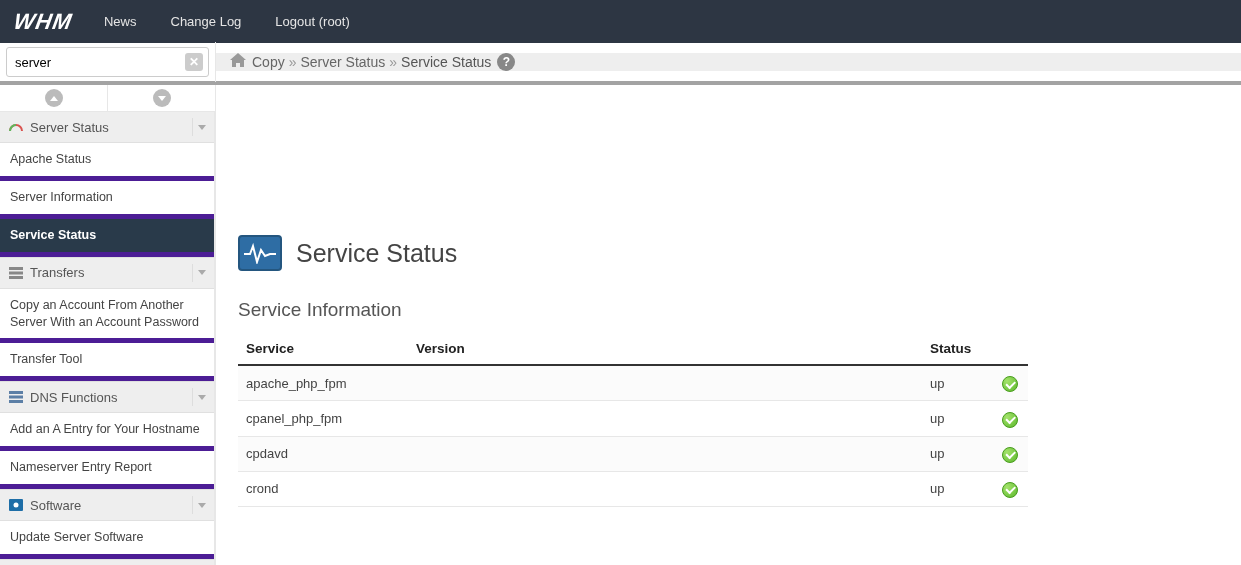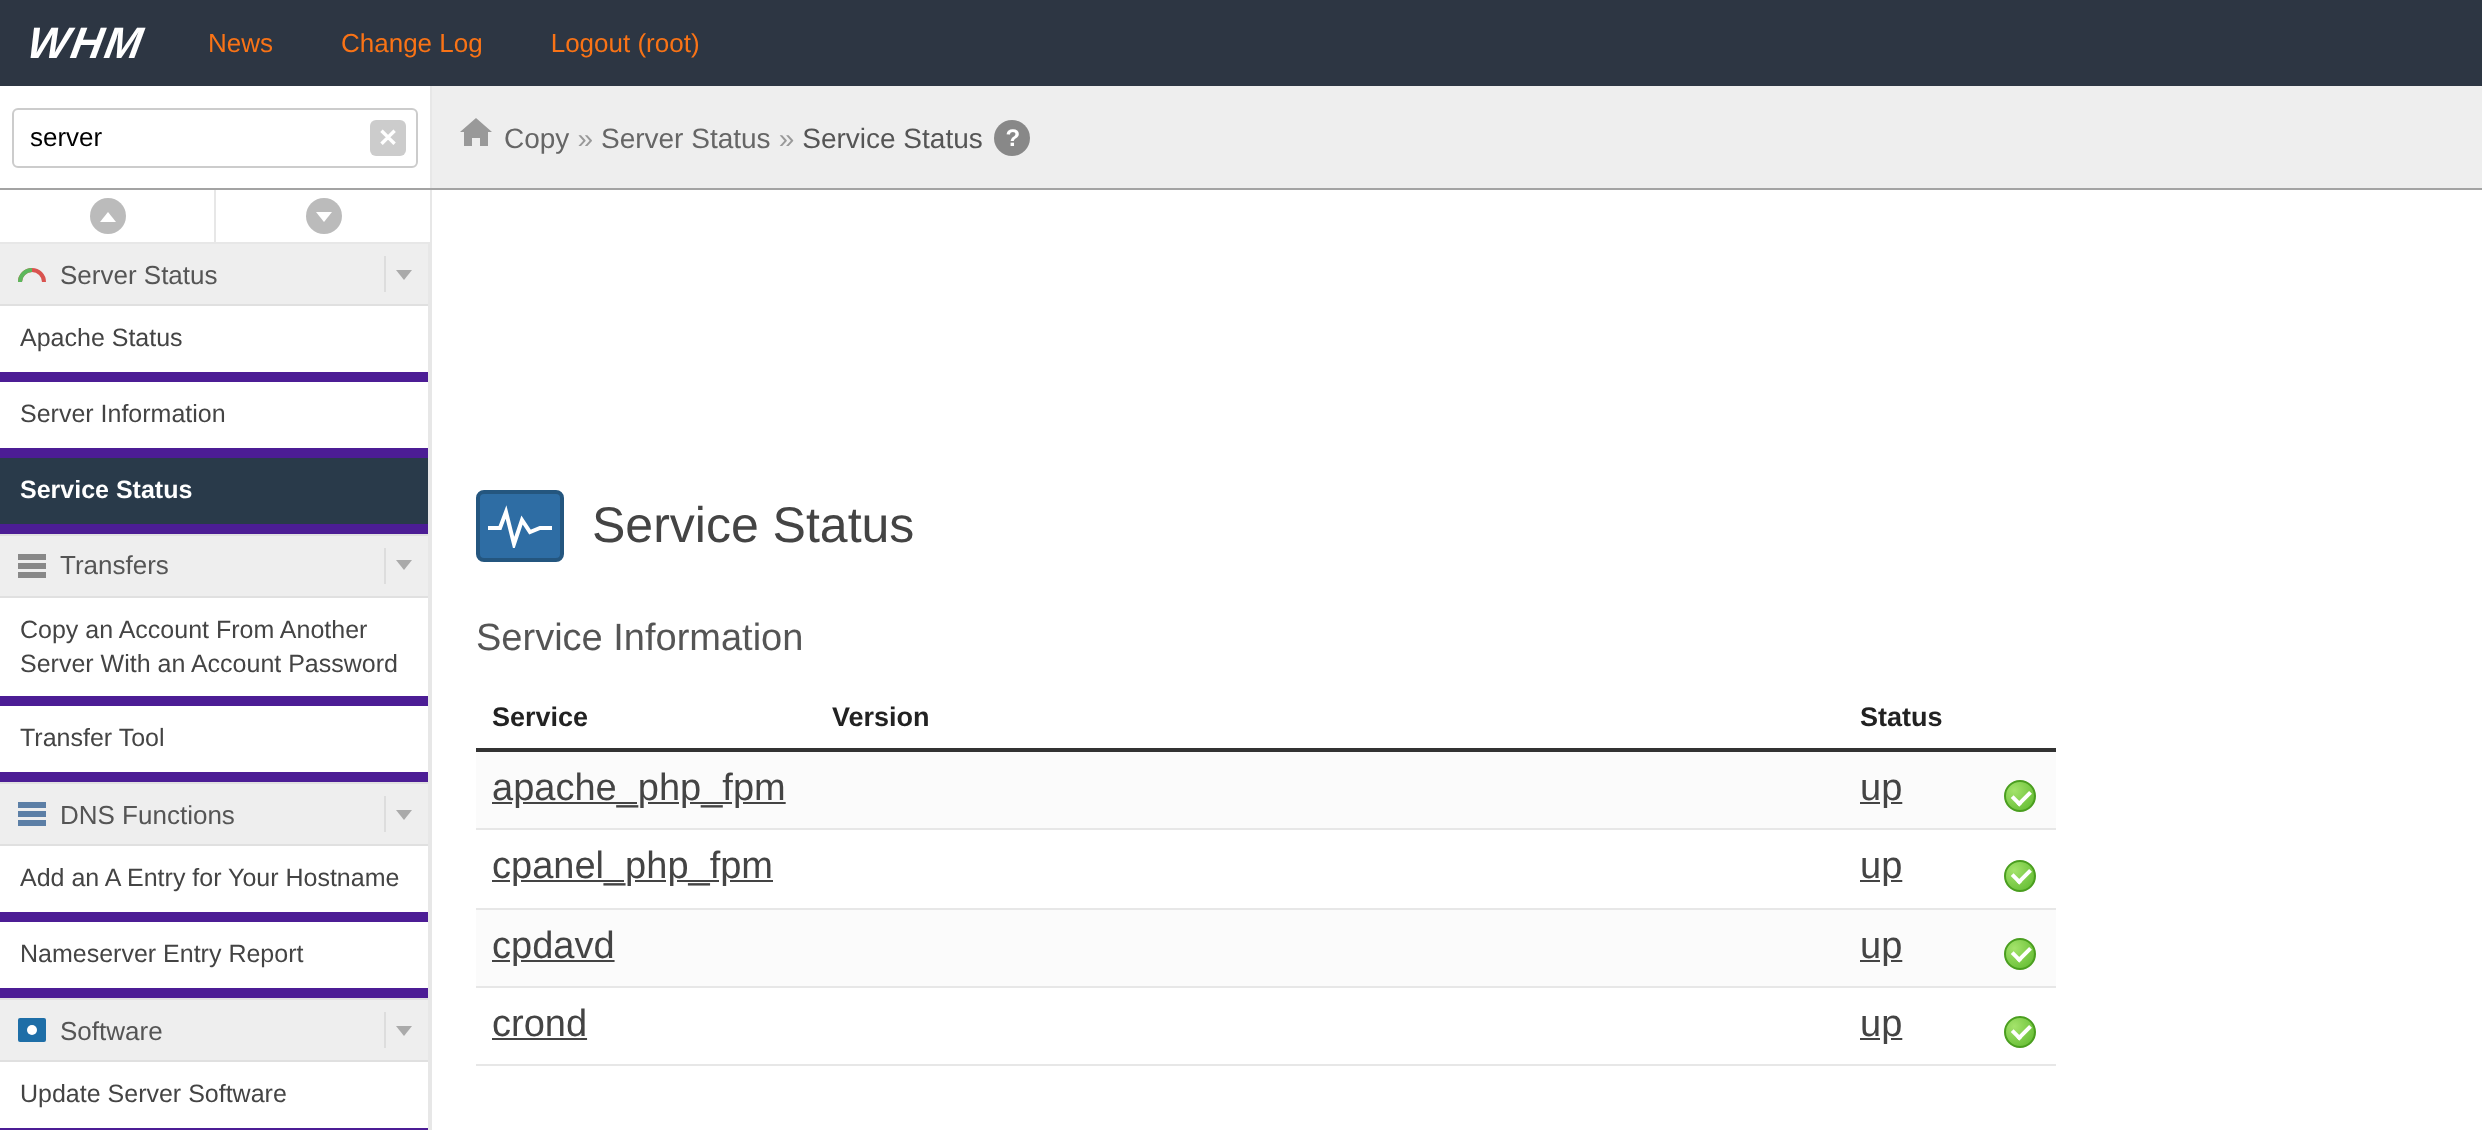--- a/index.html
+++ b/index.html
@@ -1,24 +1,24 @@
 <!DOCTYPE html>
 <html><head>
 <meta charset="utf-8">
 <style>
 * { margin: 0; padding: 0; box-sizing: border-box; }
 body { font-family: "Helvetica Neue", Helvetica, Arial, sans-serif; font-size: 13px; color: #333; background: #fff; width: 1241px; height: 565px; overflow: hidden; }
 
 
 .topbar { background: #2d3643; height: 43px; display: flex; align-items: center; padding: 0 14px; }
 .logo { color: #fff; font-weight: 900; font-style: italic; font-size: 22px; letter-spacing: 1px; margin-right: 32px; transform: skewX(-10deg); font-family: Arial, sans-serif; }
-.top-link { color: #f97316; font-size: 13px; margin-right: 34px; cursor: pointer; }
-
-
-.search-row { background: #fff; height: 52px; border-bottom: 1px solid #a3a3a3; display: flex; }
+.top-link { color: #e5e5e5; font-size: 13px; margin-right: 34px; cursor: pointer; }
+
+
+.search-row { background: #fff; height: 42px; border-bottom: 4px solid #a3a3a3; display: flex; align-items: center; }
 .search-cell { width: 216px; padding: 5px 6px; border-right: 1px solid #e7e7e7; display: flex; align-items: center; position: relative; }
 .search-input { width: 100%; height: 30px; border: 1px solid #ccc; border-radius: 3px; padding: 4px 28px 4px 8px; font-size: 13px; }
 .search-clear { position: absolute; right: 12px; width: 18px; height: 18px; border-radius: 3px; background: #ccc; display: flex; align-items: center; justify-content: center; cursor: pointer; color: #fff; font-weight: bold; font-size: 12px; }
 .breadcrumb { flex: 1; background: #eeeeee; display: flex; align-items: center; padding: 0 14px; font-size: 14px; color: #666; }
 .breadcrumb .home-icon { color: #999; margin-right: 6px; font-size: 16px; }
 .breadcrumb a { color: #666; text-decoration: none; cursor: pointer; }
 .breadcrumb .sep { margin: 0 4px; color: #999; }
 .breadcrumb .current { color: #555; }
 .help-icon { display: inline-flex; width: 18px; height: 18px; background: #888; color: #fff; border-radius: 50%; align-items: center; justify-content: center; font-size: 12px; font-weight: bold; margin-left: 6px; cursor: pointer; }
 
@@ -51,21 +51,21 @@
 
 .page-title-row { display: flex; align-items: center; margin-bottom: 28px; }
 .page-title-icon { width: 44px; height: 36px; background: #2e6da4; border: 2px solid #24567f; border-radius: 4px; display: flex; align-items: center; justify-content: center; margin-right: 14px; position: relative; }
 .page-title-icon svg { display: block; }
 .page-title { font-size: 25px; font-weight: normal; color: #444; }
 
 .section-title { font-size: 19px; color: #555; font-weight: normal; margin-bottom: 12px; }
 
 .svc-table { width: 790px; border-collapse: collapse; }
 .svc-table th { text-align: left; font-size: 13.5px; padding: 8px 8px; border-bottom: 2px solid #333; color: #222; font-weight: bold; margin-left: 14px; }
-.svc-table td { padding: 8px 8px; border-bottom: 1px solid #e7e7e7; font-size: 19px; color: #444; text-decoration: underline; }
+.svc-table td { padding: 8px 8px; border-bottom: 1px solid #e7e7e7; font-size: 13px; color: #444; }
 .svc-table th.col-svc, .svc-table td.col-svc { width: 170px; }
 .svc-table th.col-ver, .svc-table td.col-ver { }
 .svc-table th.col-stat, .svc-table td.col-stat { width: 70px; }
 .svc-table th.col-ico, .svc-table td.col-ico { width: 36px; text-align: center; }
 .svc-table tbody tr:nth-child(odd) { background: #fbfbfb; }
 
 .status-ok { display: inline-flex; width: 16px; height: 16px; background: radial-gradient(circle at 30% 30%, #a4e36b, #5cb82c); border-radius: 50%; align-items: center; justify-content: center; border: 1px solid #4a9e1f; }
 .status-ok::after { content: ''; width: 7px; height: 3.5px; border-left: 2px solid #fff; border-bottom: 2px solid #fff; transform: rotate(-45deg); margin-top: -2px; }
 </style>
 </head>

